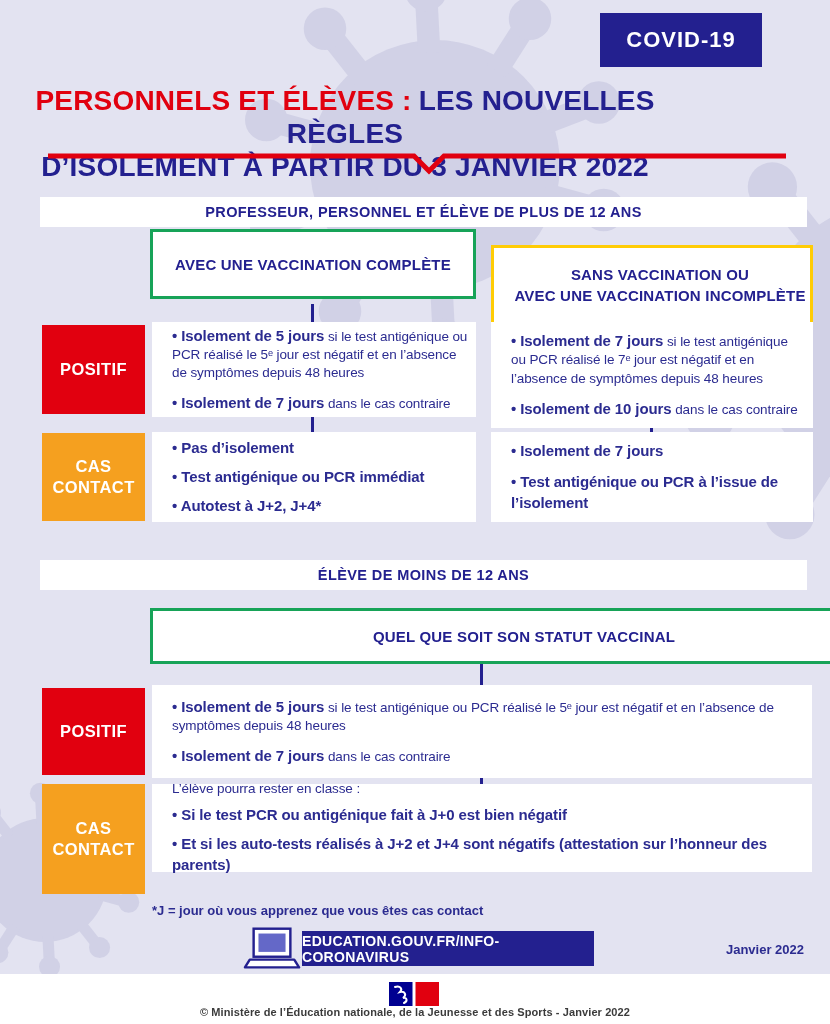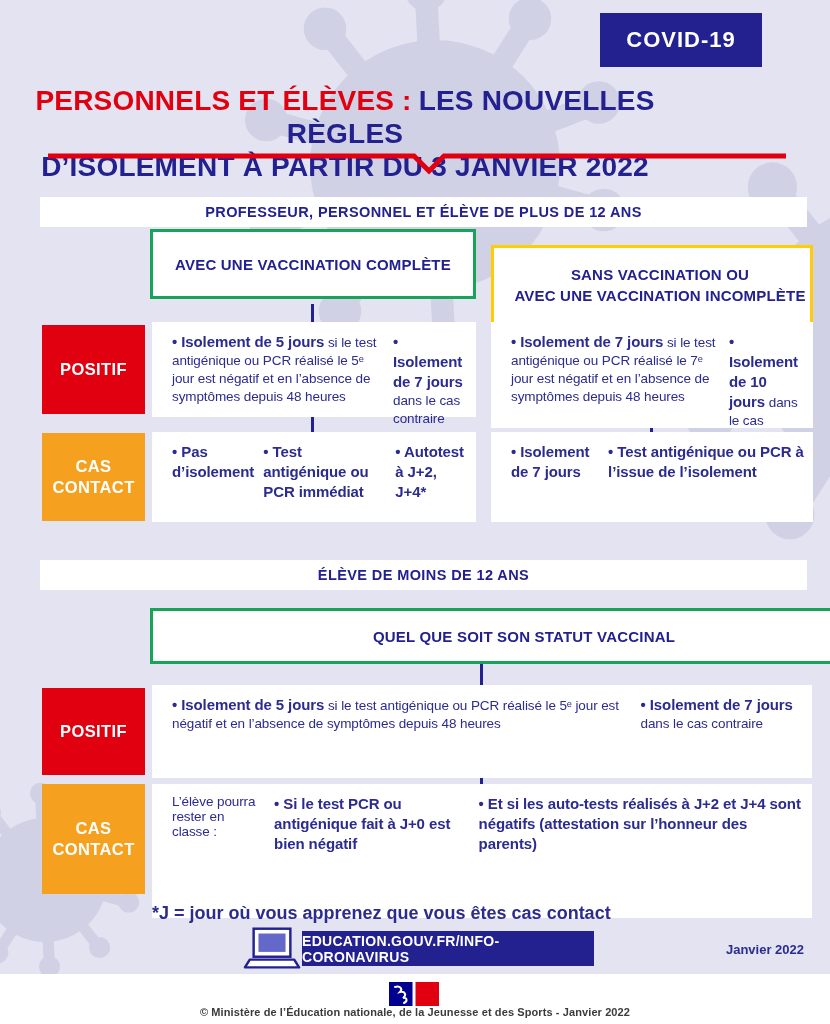--- a/index.html
+++ b/index.html
@@ -42,30 +42,30 @@
   .rowlabel{
     position:absolute;left:42px;width:103px;display:flex;align-items:center;justify-content:center;
     color:#fff;font-size:16.5px;font-weight:bold;text-align:center;line-height:1.3;
     letter-spacing:.4px;white-space:pre-line;z-index:2;
   }
   .bg-red{background:#e1000f;}
   .bg-orange{background:#f5a01f;}
 
   .cell{
     position:absolute;background:#fff;box-sizing:border-box;
-    display:flex;flex-direction:row;justify-content:center;gap:11px;
+    display:flex;flex-direction:column;justify-content:center;gap:11px;
     padding:10px 8px 10px 20px;z-index:2;
   }
   .li{font-size:13.5px;line-height:1.34;color:#2b2b90;letter-spacing:-.1px;}
   .li::before{content:"• ";font-weight:bold;font-size:15px;color:#2b2b90;}
   .li .b{font-weight:bold;font-size:15px;}
   .intro{font-size:13.5px;color:#2b2b90;letter-spacing:-.1px;}
 
   .footnote{
-    position:absolute;left:152px;top:903px;font-size:18px;font-weight:bold;
+    position:absolute;left:152px;top:903px;font-size:13px;font-weight:bold;
     color:#2b2b90;z-index:2;
   }
   .laptop{position:absolute;left:243px;top:926px;z-index:2;}
   .urlbanner{
     position:absolute;left:302px;top:931px;width:292px;height:35px;background:#23208f;
     color:#fff;display:flex;align-items:center;justify-content:center;
     font-size:14px;font-weight:bold;letter-spacing:.3px;z-index:2;
   }
   .date{
     position:absolute;right:26px;top:942px;font-size:13px;font-weight:bold;
@@ -172,21 +172,21 @@
   <div class="rowlabel bg-red" style="top:688px;height:87px;">POSITIF</div>
 
   <div class="cell" style="left:152px;top:685px;width:660px;height:93px;">
     <div class="li"><span class="b">Isolement de 5 jours</span><span> si le test antigénique ou PCR réalisé le 5ᵉ jour est négatif et en l’absence de symptômes depuis 48 heures</span></div>
     <div class="li"><span class="b">Isolement de 7 jours</span><span> dans le cas contraire</span></div>
   </div>
 
   <div class="rowlabel bg-orange" style="top:784px;height:110px;">CAS
 CONTACT</div>
 
-  <div class="cell" style="left:152px;top:784px;width:660px;height:134px;gap:9px;">
+  <div class="cell" style="left:152px;top:784px;width:660px;height:88px;gap:9px;">
     <div class="intro">L’élève pourra rester en classe  :</div>
     <div class="li"><span class="b">Si le test PCR ou antigénique fait à J+0 est bien négatif</span><span></span></div>
     <div class="li"><span class="b">Et si les auto-tests réalisés à J+2 et J+4 sont négatifs (attestation sur l’honneur des parents)</span><span></span></div>
   </div>
 
   <div class="footnote">*J = jour où vous apprenez que vous êtes cas contact</div>
 
   <svg class="laptop" width="58" height="46" viewBox="0 0 60 46">
     <rect x="11" y="2" width="38" height="29" fill="#ffffff" stroke="#23208f" stroke-width="2.5"></rect>
     <rect x="16" y="7" width="28" height="19" fill="#6468c8"></rect>

